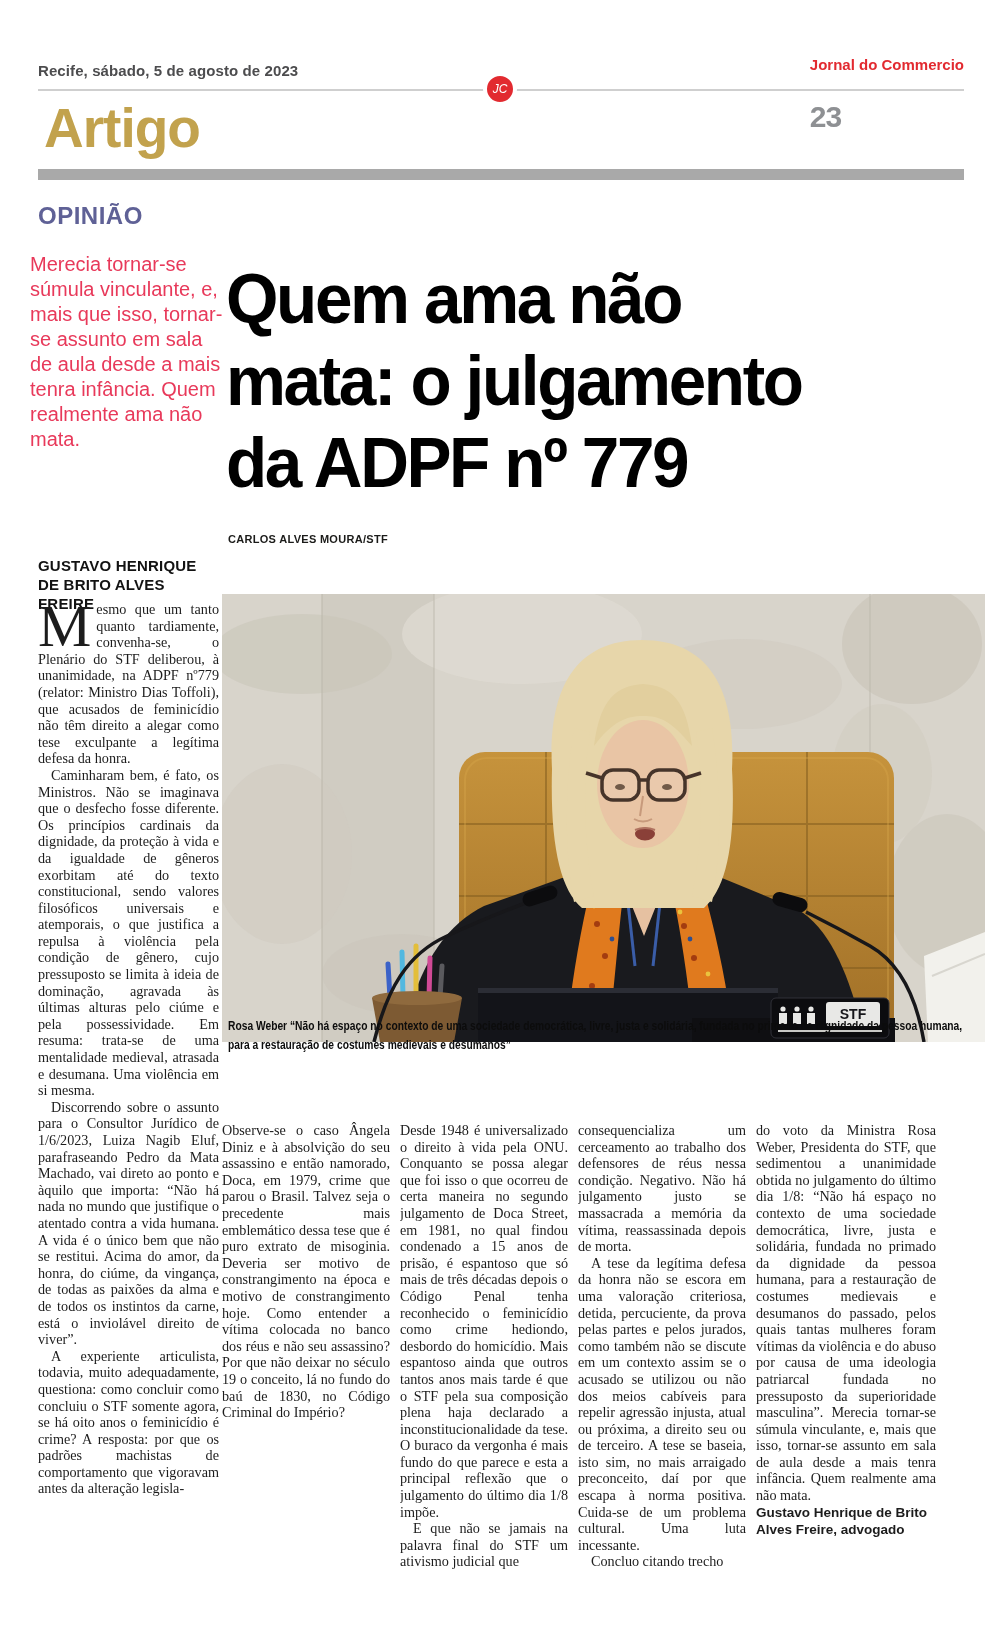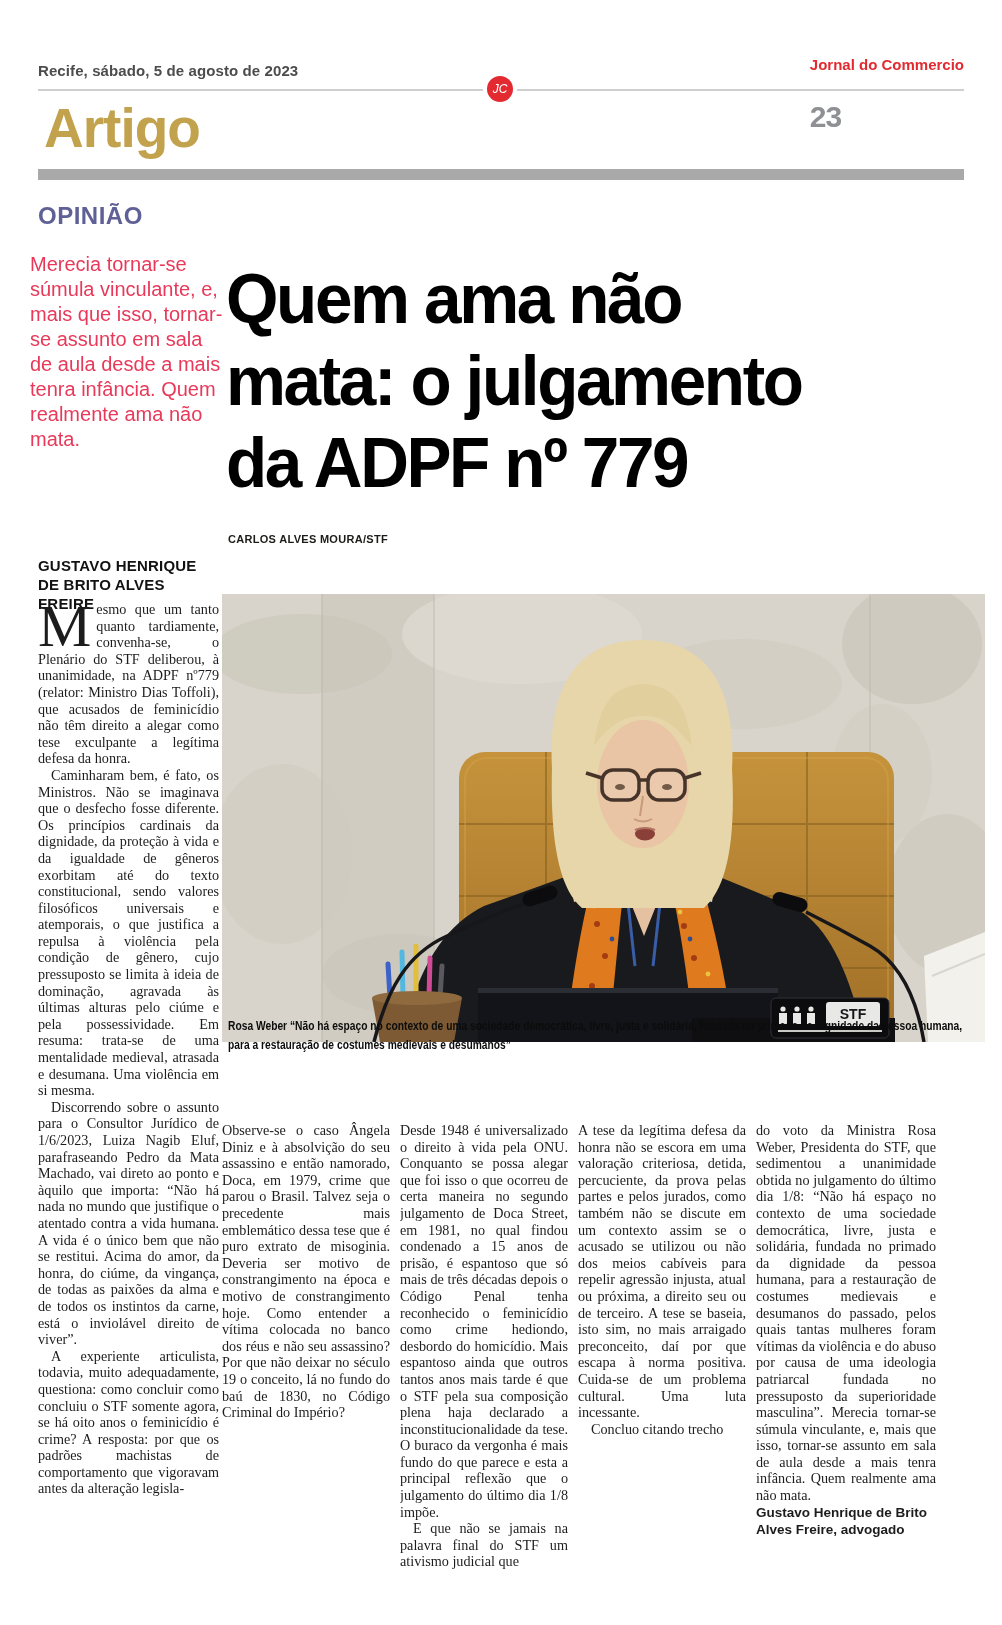--- a/index.html
+++ b/index.html
@@ -254,20 +254,21 @@
   <div class="abs col col-2">
     <p>Observe-se o caso Ângela Diniz e à absolvição do seu assassino e então namorado, Doca, em 1979, crime que parou o Brasil. Talvez seja o precedente mais emblemático dessa tese que é puro extrato de misoginia. Deveria ser motivo de constrangimento na época e motivo de constrangimento hoje. Como entender a vítima colocada no banco dos réus e não seu assassino? Por que não deixar no século 19 o conceito, lá no fundo do baú de 1830, no Código Criminal do Império?</p>
   </div>
 
   <div class="abs col col-3">
     <p>Desde 1948 é universalizado o direito à vida pela ONU. Conquanto se possa alegar que foi isso o que ocorreu de certa maneira no segundo julgamento de Doca Street, em 1981, no qual findou condenado a 15 anos de prisão, é espantoso que só mais de três décadas depois o Código Penal tenha reconhecido o feminicídio como crime hediondo, desbordo do homicídio. Mais espantoso ainda que outros tantos anos mais tarde é que o STF pela sua composição plena haja declarado a inconstitucionalidade da tese. O buraco da vergonha é mais fundo do que parece e esta a principal reflexão que o julgamento do último dia 1/8 impõe.</p>
     <p>E que não se jamais na palavra final do STF um ativismo judicial que</p>
   </div>
 
   <div class="abs col col-4">
+    <p>consequencializa um cerceamento ao trabalho dos defensores de réus nessa condição. Negativo. Não há julgamento justo se massacrada a memória da vítima, reassassinada depois de morta.</p>
     <p>A tese da legítima defesa da honra não se escora em uma valoração criteriosa, detida, percuciente, da prova pelas partes e pelos jurados, como também não se discute em um contexto assim se o acusado se utilizou ou não dos meios cabíveis para repelir agressão injusta, atual ou próxima, a direito seu ou de terceiro. A tese se baseia, isto sim, no mais arraigado preconceito, daí por que escapa à norma positiva. Cuida-se de um problema cultural. Uma luta incessante.</p>
     <p>Concluo citando trecho</p>
   </div>
 
   <div class="abs col col-5">
     <p>do voto da Ministra Rosa Weber, Presidenta do STF, que sedimentou a unanimidade obtida no julgamento do último dia 1/8: “Não há espaço no contexto de uma sociedade democrática, livre, justa e solidária, fundada no primado da dignidade da pessoa humana, para a restauração de costumes medievais e desumanos do passado, pelos quais tantas mulheres foram vítimas da violência e do abuso por causa de uma ideologia patriarcal fundada no pressuposto da superioridade masculina”. Merecia tornar-se súmula vinculante, e, mais que isso, tornar-se assunto em sala de aula desde a mais tenra infância. Quem realmente ama não mata.</p>
     <p class="signature">Gustavo Henrique de Brito Alves Freire, advogado</p>
   </div>
 
 </div>

